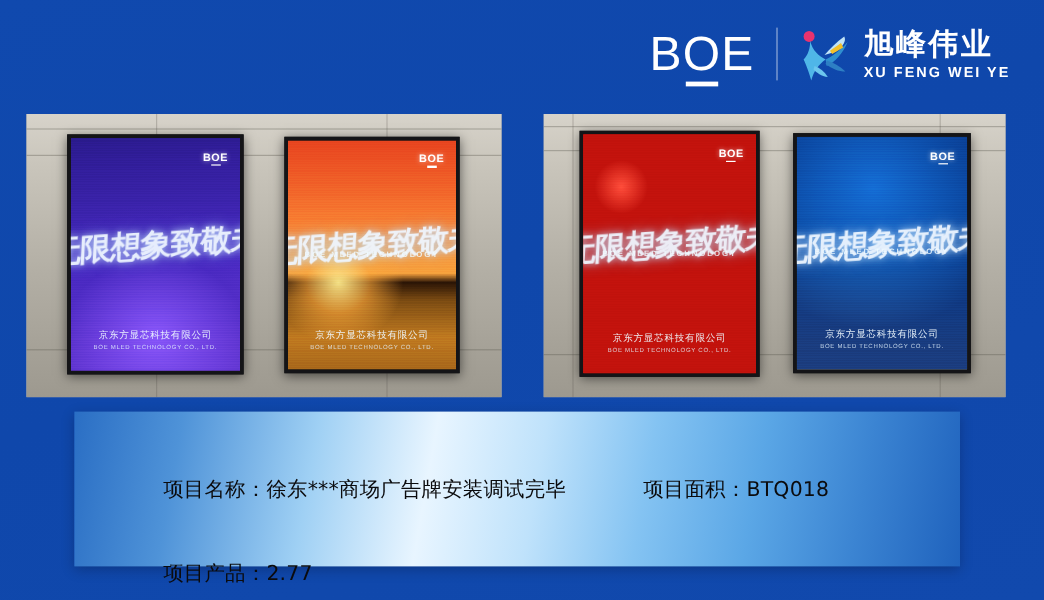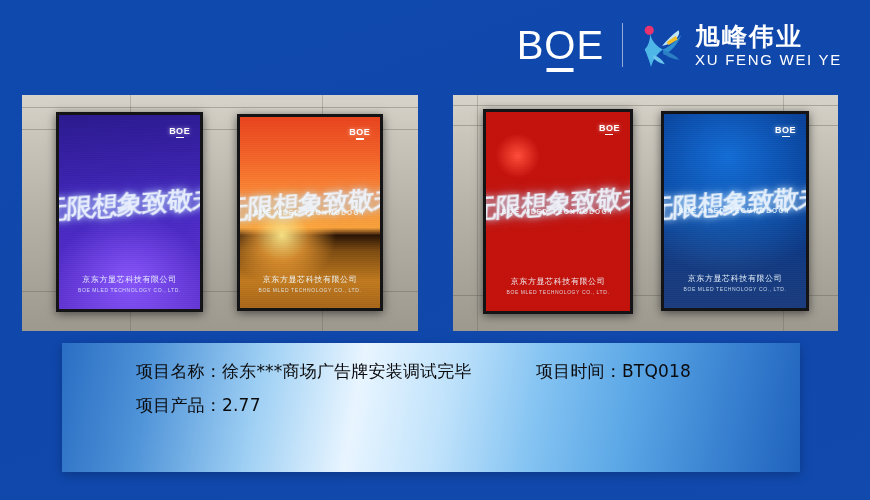--- a/index.html
+++ b/index.html
@@ -16,21 +16,21 @@
   .logo-row{position:absolute;right:28px;top:20px;display:flex;align-items:center;height:50px;}
   .boe-logo{display:flex;flex-direction:column;align-items:center;justify-content:center;}
   .boe-word{font-family:"Liberation Sans",sans-serif;font-weight:400;font-size:40px;letter-spacing:1px;color:#ffffff;line-height:40px;position:relative;}
   .boe-wrap{position:relative;display:inline-block;}
   .boe-ul-holder{position:absolute;left:50%;transform:translateX(-50%);bottom:-7px;width:27px;height:4px;background:#fff;}
   .divider{width:1px;height:44px;background:rgba(255,255,255,.55);margin:0 18px;}
   .xf{display:flex;align-items:center;}
   .xf-mark{width:44px;height:46px;margin-right:10px;}
   .xf-text{display:flex;flex-direction:column;align-items:flex-start;}
   .xf-cn{font-size:25px;font-weight:bold;color:#fff;letter-spacing:2px;line-height:26px;font-family:"DejaVu Sans",sans-serif;}
-  .xf-en{font-size:15px;font-weight:normal;color:#fff;letter-spacing:1.7px;line-height:14px;margin-top:3px;}
+  .xf-en{font-size:12px;font-weight:bold;color:#fff;letter-spacing:1.7px;line-height:14px;margin-top:3px;}
 
   
   .photos{position:absolute;left:22px;top:95px;width:816px;height:236px;}
   .photo{position:absolute;top:0;height:236px;overflow:hidden;background:#b9b5ac;}
   .photo.left{left:0;width:396px;}
   .photo.right{left:431px;width:385px;}
 
   .wall{position:absolute;inset:0;}
   
   .wall-bg{position:absolute;inset:0;
@@ -93,21 +93,21 @@
         #4f93d8 12%,
         #9fd0f4 27%,
         #e8f5ff 40%,
         #bfe2fb 52%,
         #84c3f2 64%,
         #5ba7e6 76%,
         #3b84d2 88%,
         #1f62bd 100%);
      box-shadow:0 3px 10px rgba(0,0,0,.22);}
   .info-grid{position:absolute;left:74px;top:17px;right:10px;}
-  .row{display:flex;align-items:center;}
+  .row{display:flex;align-items:center;margin-top:36px;}
   .col-l{width:400px;}
   .line{margin-bottom:11px;font-size:17px;color:#0b0b0d;font-family:"DejaVu Sans",sans-serif;white-space:nowrap;letter-spacing:.2px;}
   .line .lab{font-weight:normal;}
   .line .val{font-weight:normal;}
   .col-r .line{margin-left:0;}
 </style>
 </head>
 <body>
 
 <div class="stage">
@@ -244,21 +244,21 @@
     <div class="info-grid">
 
       <div class="row">
         <div class="col-l">
           <div class="line">
             <span class="lab">项目名称：</span><span class="val">徐东***商场广告牌安装调试完毕</span>
           </div>
         </div>
         <div class="col-r">
           <div class="line">
-            <span class="lab">项目时间：</span><span class="val">BTQ018</span>
+            <span class="lab">项目面积：</span><span class="val">BTQ018</span>
           </div>
         </div>
       </div>
 
 
       <div class="row">
         <div class="col-l">
           <div class="line">
             <span class="lab">项目产品：</span><span class="val">2.77</span>
           </div>

